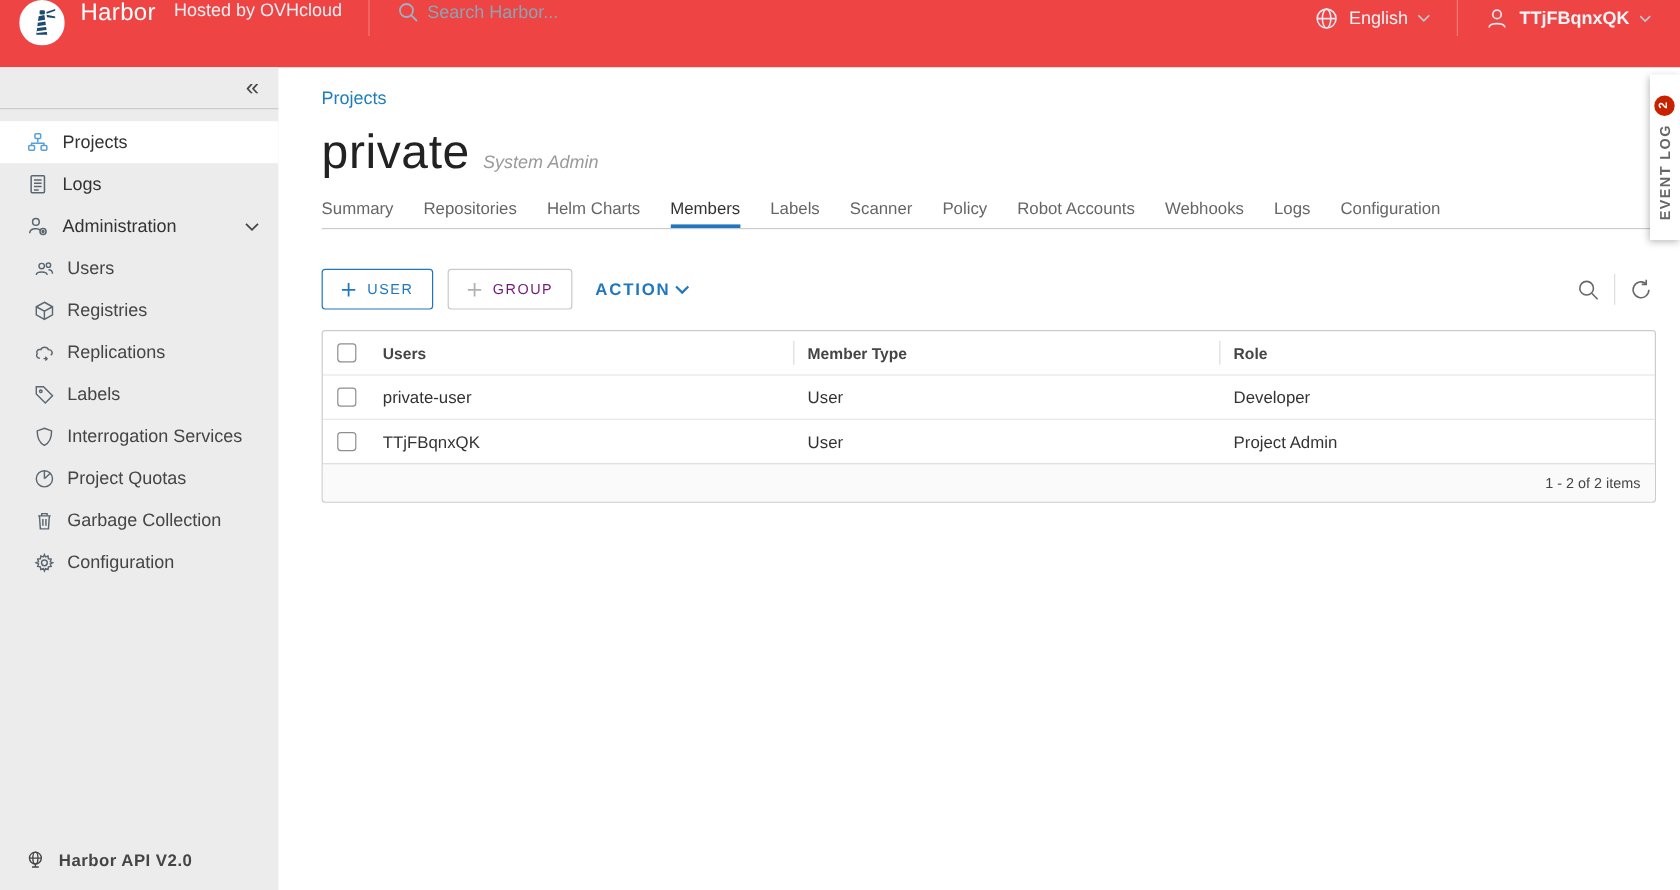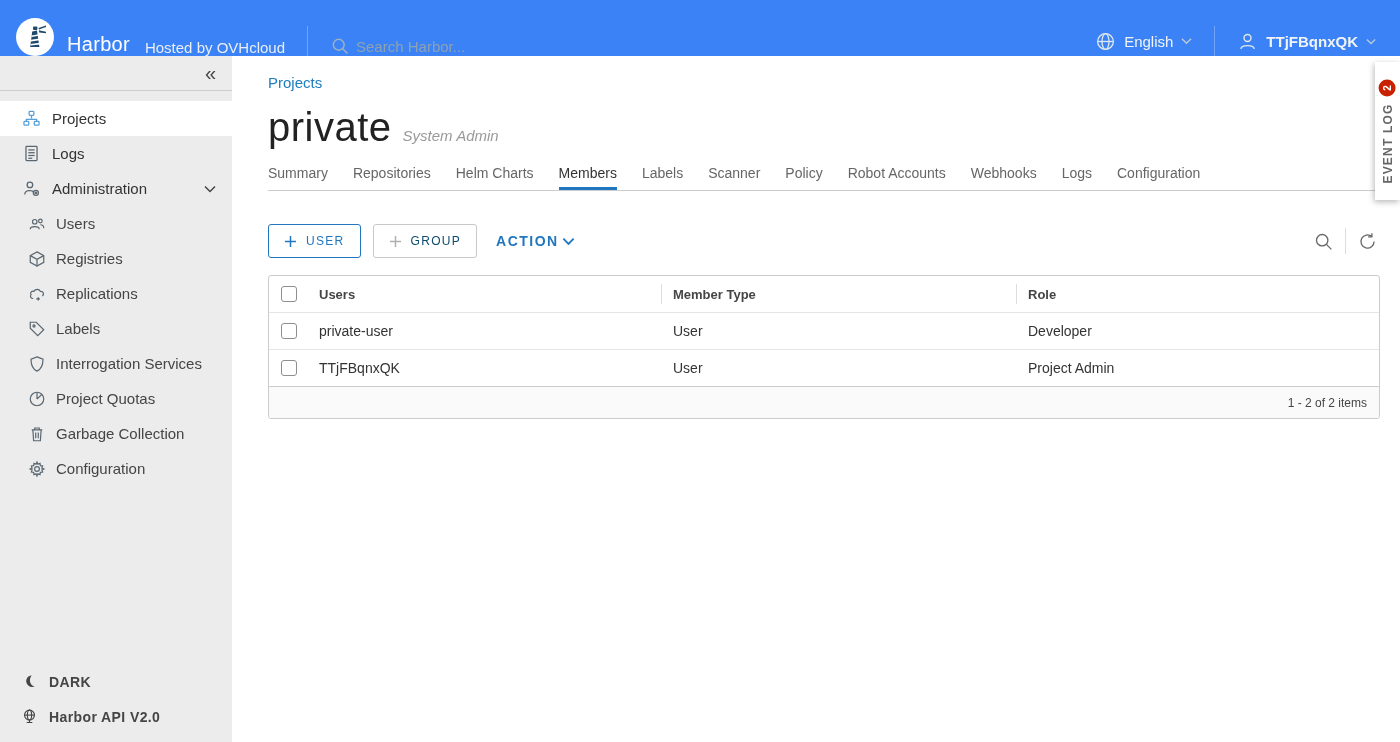--- a/index.html
+++ b/index.html
@@ -6,22 +6,22 @@
   html,body { width:1400px; height:742px; }
   body {
     font-family: "Liberation Sans", sans-serif;
     background:#fff; color:#333; overflow:hidden;
     display:flex; flex-direction:column; position:relative;
   }
   svg { display:block; }
 
   
   .app-header {
-    height:56px; flex:0 0 56px; background:#3b82f6; color:#fff;
-    display:flex; align-items:flex-end; padding:0 24px 0 16px;
+    height:56px; flex:0 0 56px; background:#ef4444; color:#fff;
+    display:flex; align-items:flex-start; padding:0 24px 0 16px;
   }
   .logo-circle { width:38px; height:38px; flex:0 0 38px; }
   .brand { font-size:20px; font-weight:500; margin-left:13px; letter-spacing:.3px; }
   .hosted { font-size:15px; margin-left:15px; color:#e8eef3; }
   .hdr-divider { width:1px; height:30px; background:rgba(255,255,255,.28); margin:0 22px; }
   .hdr-search { display:flex; align-items:center; gap:6px; }
   .hdr-search svg { stroke:#9db1c0; }
   .hdr-search input {
     background:transparent; border:none; outline:none; color:#fff;
     font-size:15px; width:250px; font-family:"Liberation Sans",sans-serif;
@@ -78,21 +78,21 @@
   .tab.active { color:#333; border-bottom-color:#2077c0; }
 
   .toolbar { margin-top:33px; display:flex; align-items:center; }
   .btn {
     height:34px; padding:0 15px; border:1px solid #2077c0; border-radius:3px;
     background:transparent; color:#2077c0; font-size:12px; font-weight:500;
     letter-spacing:1.3px; display:flex; align-items:center; gap:9px; cursor:pointer;
     font-family:"Liberation Sans",sans-serif;
   }
   .btn svg { stroke:#2077c0; }
-  .btn.disabled { color:#0c4a6e; border-color:#c9c9c9; margin-left:12px; cursor:default;align-items:center; }
+  .btn.disabled { color:#701a75; border-color:#c9c9c9; margin-left:12px; cursor:default;align-items:center; }
   .btn.disabled svg { stroke:#b0b0b0; }
   .action-btn {
     margin-left:19px; background:none; border:none; color:#2077c0;
     font-size:14px; font-weight:600; letter-spacing:1.5px; display:flex; align-items:center; gap:3px;
     cursor:pointer; font-family:"Liberation Sans",sans-serif;
   }
   .action-btn svg { stroke:#2077c0; }
   .toolbar-right { margin-left:auto; display:flex; align-items:center; }
   .icon-btn { background:none; border:none; cursor:pointer; padding:2px; }
   .icon-btn svg { stroke:#666; }
@@ -323,28 +323,20 @@
             <path d="M12 2.8 L13.2 5.5 L16 4.5 L16.5 7.5 L19.5 7.9 L18.5 10.8 L21.2 12 L18.5 13.2 L19.5 16.1 L16.5 16.5 L16 19.5 L13.2 18.5 L12 21.2 L10.8 18.5 L8 19.5 L7.5 16.5 L4.5 16.1 L5.5 13.2 L2.8 12 L5.5 10.8 L4.5 7.9 L7.5 7.5 L8 4.5 L10.8 5.5 Z"></path>
           </svg>
         </span>
         <span>Configuration</span>
       </div>
     </div>
 
     <div class="sidebar-bottom">
       <div class="bottom-item">
         <span>
-          <svg viewBox="0 0 24 24" width="17" height="17">
-              <path class="moon" d="M15 3 C9 4 6 9 8 14.5 C10 19.5 15.5 21 19.5 18.5 C13.5 18.5 10 10 15 3 Z"></path>
-            </svg>
-        </span>
-        <span>DARK</span>
-      </div>
-      <div class="bottom-item">
-        <span>
           <svg viewBox="0 0 24 24" width="17" height="17" fill="none" stroke-width="1.6">
             <circle cx="12" cy="10" r="7"></circle>
               <ellipse cx="12" cy="10" rx="3" ry="7"></ellipse>
             <line x1="5" y1="10" x2="19" y2="10"></line>
               <path d="M8 20.5 L16 20.5 M12 17 L12 20.5"></path>
           </svg>
         </span>
         <span>Harbor API V2.0</span>
       </div>
     </div>

